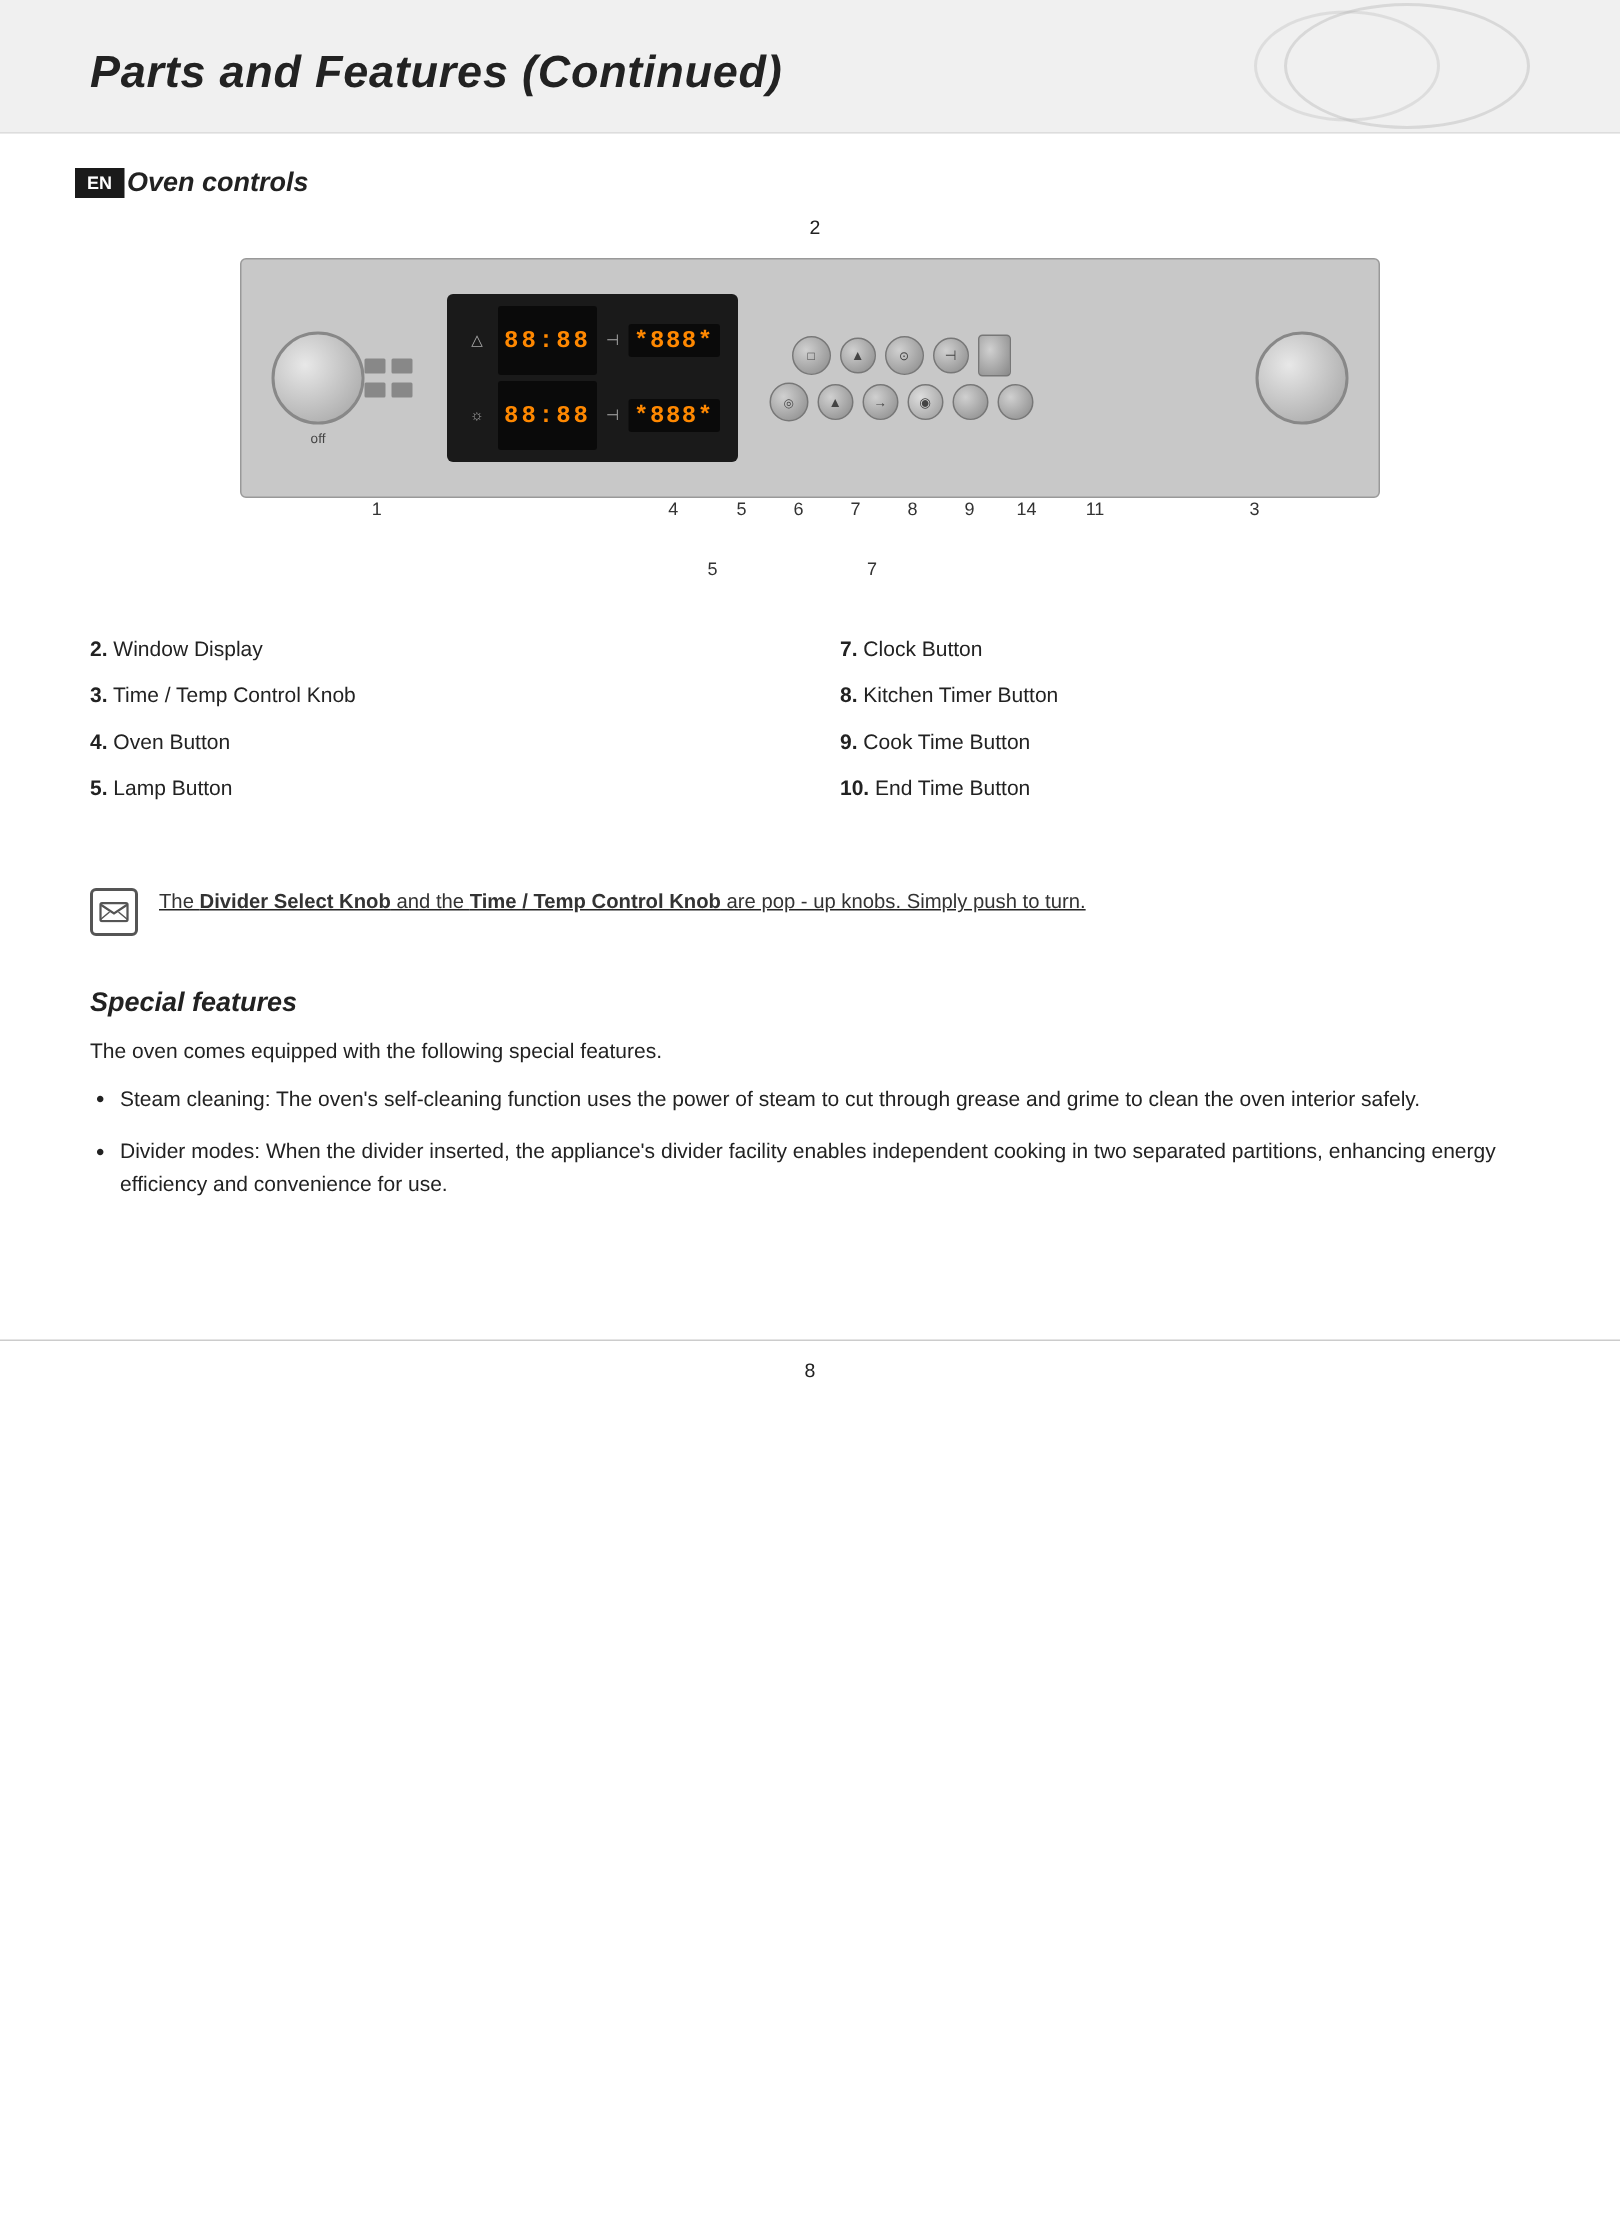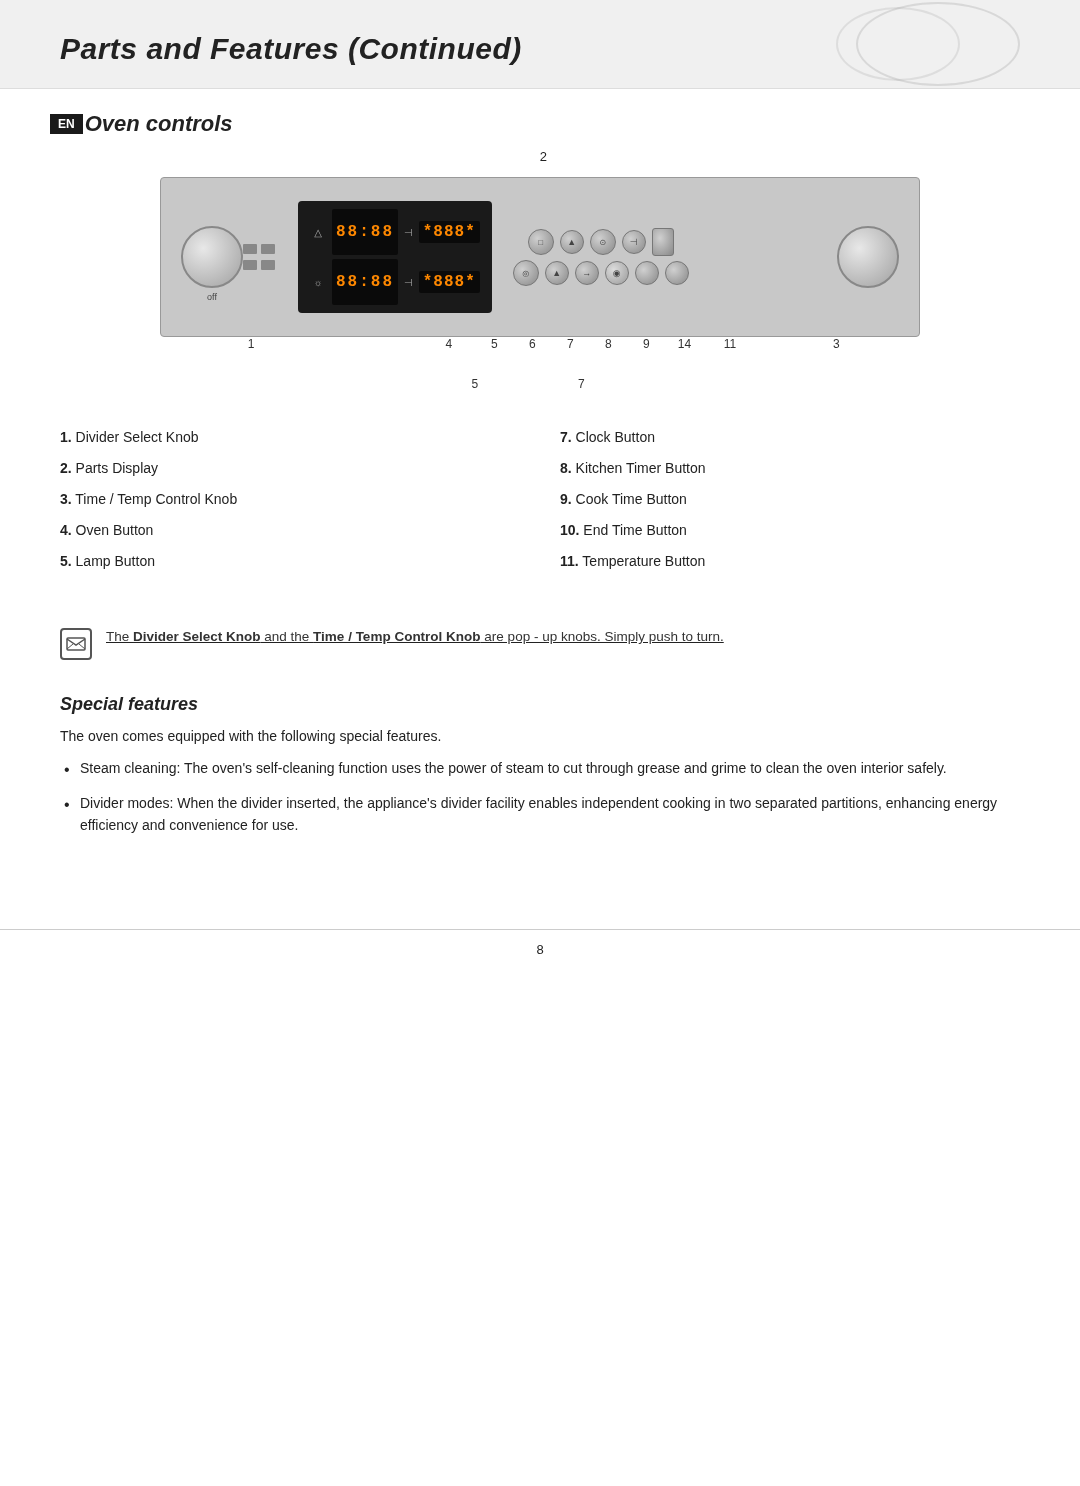--- a/index.html
+++ b/index.html
@@ -62,21 +62,21 @@
       vertical-align: middle;
     }
 
     
     .section-header {
       display: flex;
       align-items: center;
       padding: 22px 60px 12px 50px;
     }
     .section-title {
-      font-size: 22px;
+      font-size: 18px;
       font-style: italic;
       font-weight: bold;
     }
 
     
     .oven-diagram-container {
       padding: 0 60px 10px 60px;
       position: relative;
     }
 
@@ -439,24 +439,21 @@
       <span style="position:absolute;left:41%;font-size:12px;color:#333;">5</span>
       <span style="position:absolute;left:55%;font-size:12px;color:#333;">7</span>
     </div>
   </div>
 </div>
 
 <div class="parts-section">
   <div class="parts-columns">
     <div class="parts-col">
       <div class="parts-item">
-        <span class="num">1.</span> <span>Divider Select Knob</span>
-      </div>
-      <div class="parts-item">
-        <span class="num">2.</span> <span>Parts Display</span>
+        <span class="num">2.</span> <span>Window Display</span>
       </div>
       <div class="parts-item">
         <span class="num">3.</span> <span>Time / Temp Control Knob</span>
       </div>
       <div class="parts-item">
         <span class="num">4.</span> <span>Oven Button</span>
       </div>
       <div class="parts-item">
         <span class="num">5.</span> <span>Lamp Button</span>
       </div>
@@ -466,23 +463,20 @@
         <span class="num">7.</span> <span>Clock Button</span>
       </div>
       <div class="parts-item">
         <span class="num">8.</span> <span>Kitchen Timer Button</span>
       </div>
       <div class="parts-item">
         <span class="num">9.</span> <span>Cook Time Button</span>
       </div>
       <div class="parts-item">
         <span class="num">10.</span> <span>End Time Button</span>
-      </div>
-      <div class="parts-item">
-        <span class="num">11.</span> <span>Temperature Button</span>
       </div>
     </div>
   </div>
 </div>
 
 <div class="note-section">
   <div class="note-icon">
     <svg width="20" height="14" viewBox="0 0 20 14" fill="none" xmlns="http://www.w3.org/2000/svg">
       <rect x="1" y="1" width="18" height="12" rx="1" stroke="#555" stroke-width="1.5" fill="none"></rect>
       <path d="M1 2 L10 8 L19 2" stroke="#555" stroke-width="1.5" fill="none"></path>

